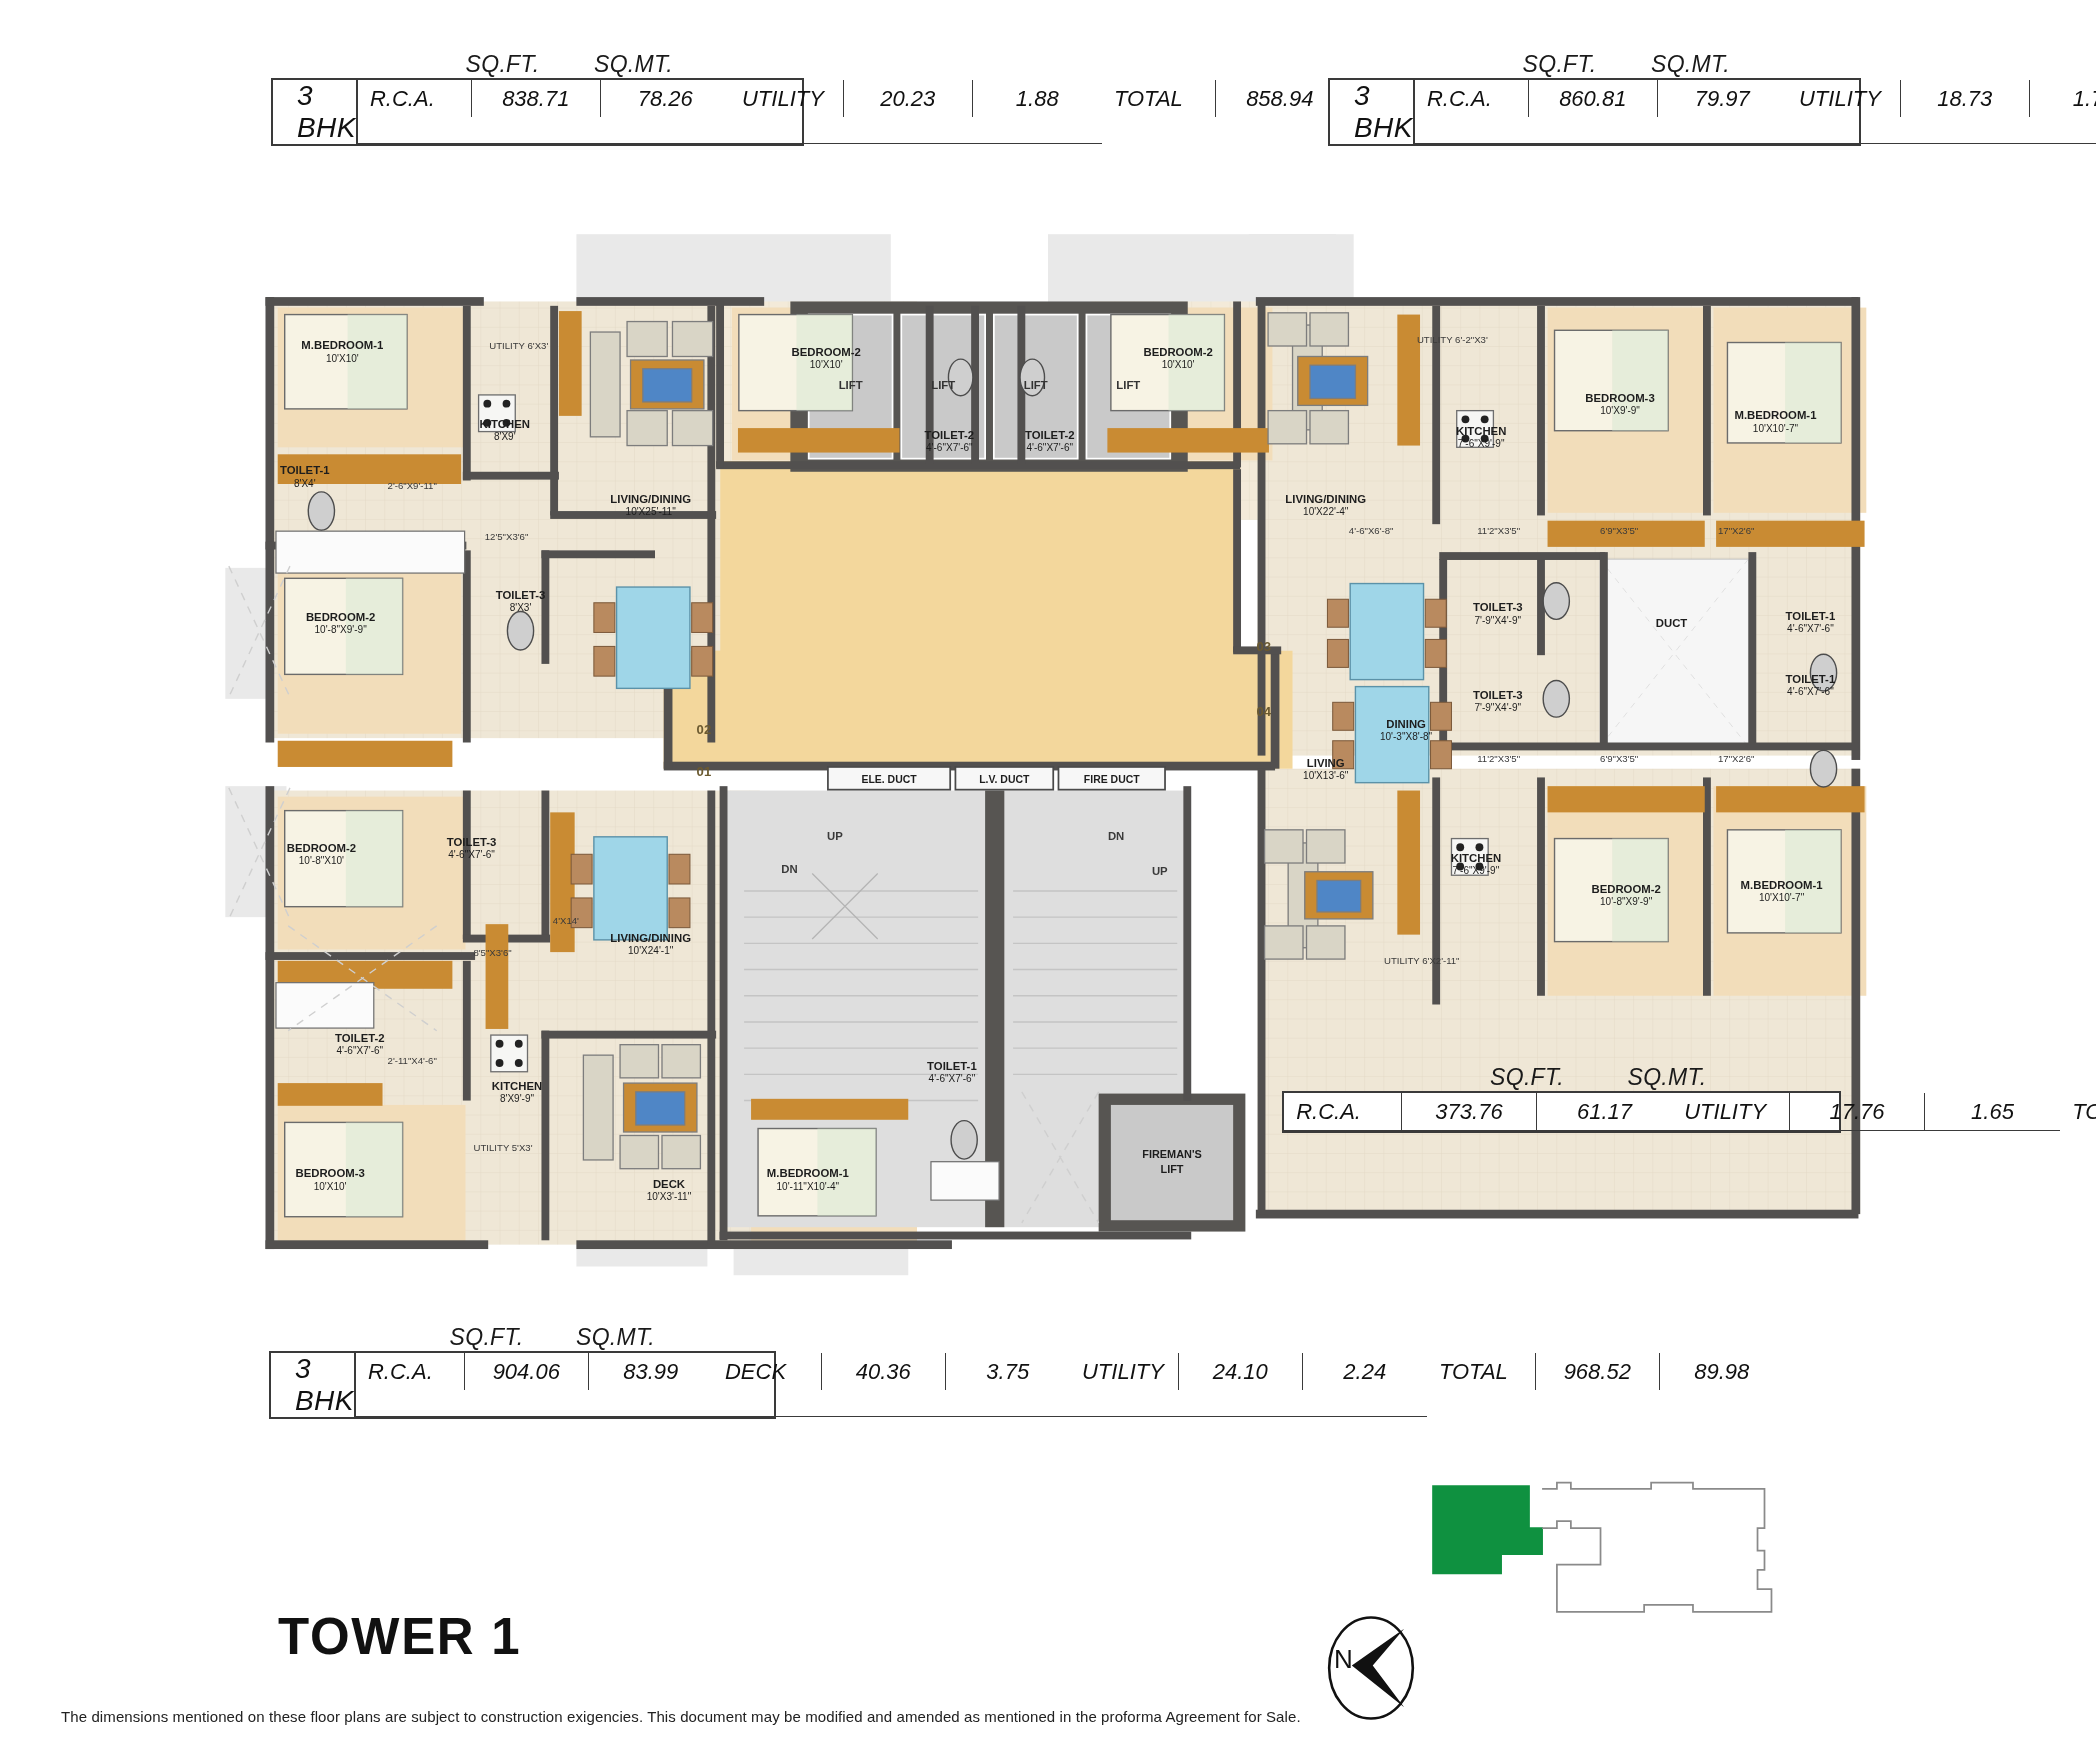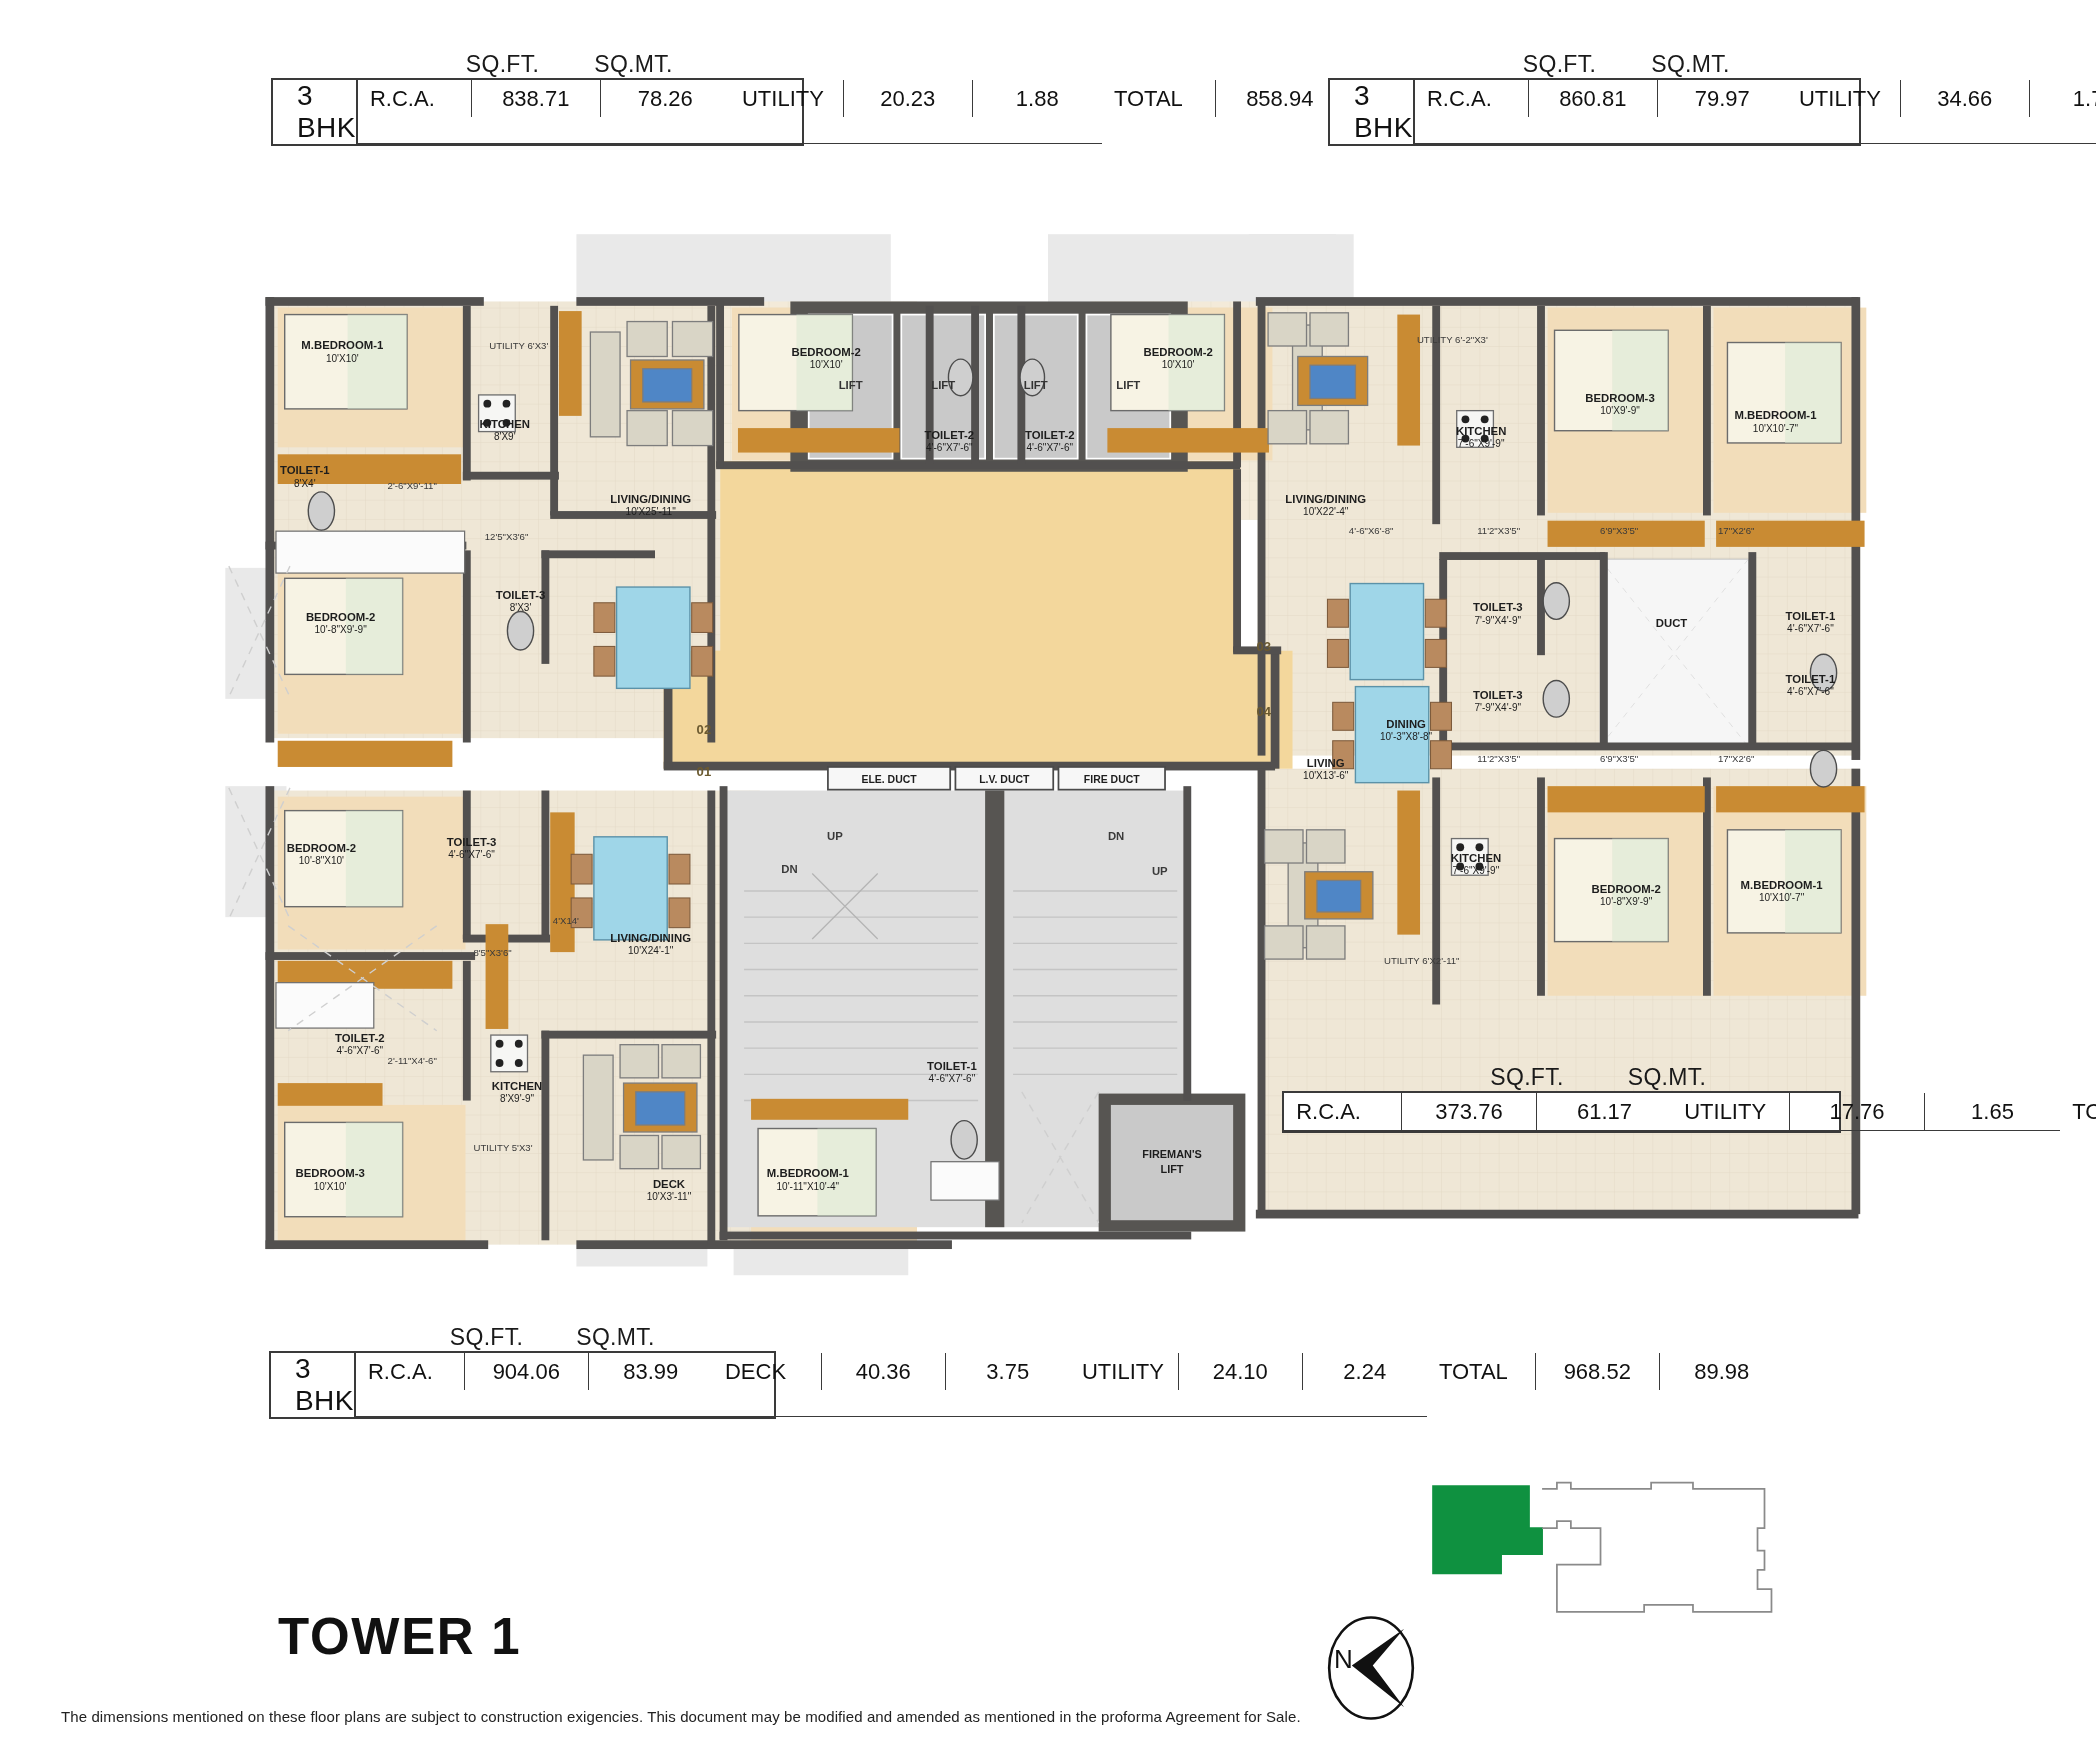--- a/index.html
+++ b/index.html
@@ -4,21 +4,21 @@
 <title>Tower 1 Floor Plan</title>
 <style>
   html,body{margin:0;padding:0;background:#ffffff;}
   body{
     width:2096px;height:1747px;position:relative;overflow:hidden;
     font-family:"Liberation Sans", sans-serif;color:#111;
   }
   .page{position:absolute;inset:0;}
 
   
-  .area-table{position:absolute;}
+  .area-table{position:absolute;font-style:italic;}
   .at-head{display:flex;align-items:flex-end;height:30px;}
   .at-head .sp{}
   .at-head .hcell{text-align:center;font-size:23px;letter-spacing:0.3px;color:#1a1a1a;}
   .at-body{display:flex;border:2.6px solid #3a3a3a;background:#fff;}
   .at-left{display:flex;align-items:center;justify-content:center;
            font-size:28px;letter-spacing:0.4px;border-right:2.6px solid #3a3a3a;padding-left:24px;}
   .at-rows{flex:1;display:flex;}
   .at-row{display:flex;border-bottom:1.7px solid #3a3a3a;}
   .at-row:last-child{border-bottom:none;}
   .at-c{font-size:22px;display:flex;align-items:center;height:37px;box-sizing:border-box;}
@@ -511,21 +511,21 @@
     <div class="at-body">
       <div class="at-left" style="width:153px;">3 BHK</div>
       <div class="at-rows">
         <div class="at-row">
           <div class="at-c lbl" style="width:114px">R.C.A.</div>
           <div class="at-c val" style="width:129px">860.81</div>
           <div class="at-c val" style="width:129px">79.97</div>
         </div>
         <div class="at-row">
           <div class="at-c lbl" style="width:114px">UTILITY</div>
-          <div class="at-c val" style="width:129px">34.66</div>
+          <div class="at-c val" style="width:129px">18.73</div>
           <div class="at-c val" style="width:129px">1.74</div>
         </div>
         <div class="at-row">
           <div class="at-c lbl" style="width:114px">TOTAL</div>
           <div class="at-c val" style="width:129px">879.54</div>
           <div class="at-c val" style="width:129px">81.71</div>
         </div>
       </div>
     </div>
   </div>

